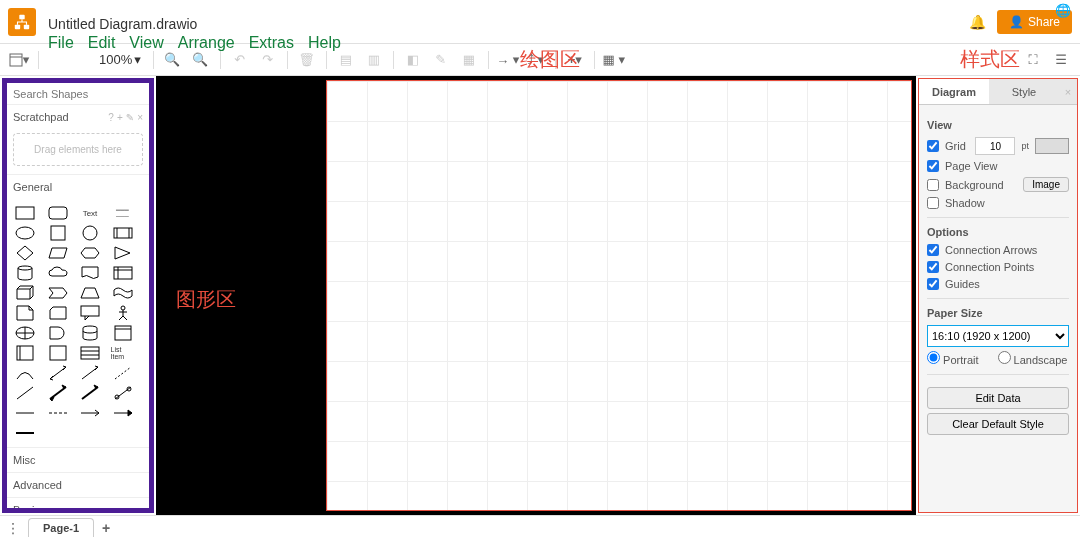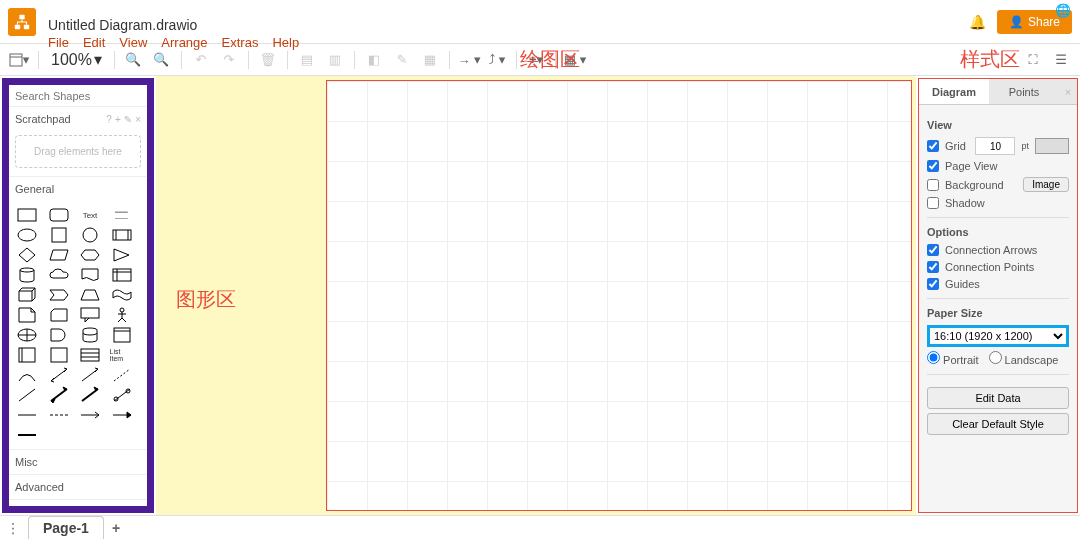--- a/index.html
+++ b/index.html
@@ -3,64 +3,64 @@
 <meta charset="utf-8">
 <style>
 * { box-sizing: border-box; margin: 0; padding: 0; }
 body { font-family: -apple-system, Helvetica, Arial, sans-serif; font-size: 11px; color: #333; overflow: hidden; width: 1080px; height: 539px; background: #fff; }
 .topbar { height: 44px; display: flex; align-items: center; padding: 0 8px; border-bottom: 1px solid #e0e0e0; }
 .logo { width: 28px; height: 28px; background: #f08705; border-radius: 3px; display: flex; align-items: center; justify-content: center; margin-right: 12px; }
 .logo svg { width: 18px; height: 18px; }
 .title-area { flex: 1; }
 .doc-title { font-size: 14px; color: #333; margin-bottom: 2px; margin-top: 24px; }
 .menu-row { display: flex; gap: 14px; }
-.menu-item { font-size: 13px; color: #c2410c; cursor: pointer; }
+.menu-item { font-size: 16px; color: #15803d; cursor: pointer; }
 .top-right { display: flex; align-items: center; gap: 10px; }
 .bell-icon { font-size: 14px; color: #555; }
 .share-btn { background: #f08705; color: #fff; padding: 5px 12px; border-radius: 3px; font-size: 12px; display: flex; align-items: center; gap: 4px; cursor: pointer; }
 .globe-icon { font-size: 13px; color: #999; position: absolute; top: 3px; right: 8px; }
 .toolbar { height: 32px; display: flex; align-items: center; padding: 0 6px; border-bottom: 1px solid #e0e0e0; gap: 2px; position: relative; }
 .tbtn { width: 26px; height: 26px; display: flex; align-items: center; justify-content: center; color: #666; cursor: pointer; border-radius: 2px; font-size: 13px; }
 .tbtn.dim { color: #ccc; }
 .tsep { width: 1px; height: 18px; background: #ddd; margin: 0 4px; }
-.zoom { font-size: 16px; color: #333; padding: 0 6px; cursor: pointer; display: flex; align-items: center; gap: 2px; }
+.zoom { font-size: 13px; color: #333; padding: 0 6px; cursor: pointer; display: flex; align-items: center; gap: 2px; margin-left: 48px; }
 .annotation-label { position: absolute; color: #e74c3c; font-size: 20px; font-weight: 500; pointer-events: none; }
 .main-row { display: flex; height: calc(100% - 44px - 32px - 24px); }
-.left-panel { width: 152px; border-right: 1px solid #e0e0e0; border: 7px solid #4c1d95; margin: 2px; display: flex; flex-direction: column; overflow: hidden; }
+.left-panel { width: 152px; border-right: 1px solid #e0e0e0; border: 5px solid #4c1d95; margin: 2px; display: flex; flex-direction: column; overflow: hidden; }
 .search-row { display: flex; align-items: center; padding: 4px 6px; border-bottom: 1px solid #eee; }
 .search-input { flex: 1; border: none; outline: none; font-size: 11px; color: #999; }
 .scratch-head { padding: 6px; display: flex; align-items: center; justify-content: space-between; font-size: 11px; color: #555; }
 .scratch-icons { color: #bbb; font-size: 10px; display: flex; gap: 3px; }
 .scratch-drop { margin: 4px 6px 8px; border: 1px dashed #ccc; border-radius: 4px; padding: 10px 6px; text-align: center; color: #bbb; font-size: 10px; }
 .section-head { padding: 6px; font-size: 11px; color: #555; border-top: 1px solid #eee; cursor: pointer; }
 .shapes-grid { padding: 4px 6px; display: grid; grid-template-columns: repeat(4, 1fr); gap: 0; }
 .shape-cell { width: 24px; height: 20px; display: flex; align-items: center; justify-content: center; cursor: pointer; }
 .shape-cell svg { width: 22px; height: 18px; stroke: #000; stroke-width: 1; fill: none; }
 .left-spacer { flex: 1; }
 .more-shapes { padding: 6px; color: #f08705; font-size: 11px; font-weight: 600; cursor: pointer; border-top: 1px solid #eee; }
-.canvas-wrap { flex: 1; position: relative; background: #fef9c3; }
+.canvas-wrap { flex: 1; position: relative; background: #000000; }
 .canvas { position: absolute; left: 170px; top: 4px; right: 4px; bottom: 4px; border: 1px solid #e74c3c; background: #fff; background-image: linear-gradient(#eee 1px, transparent 1px), linear-gradient(90deg, #eee 1px, transparent 1px); background-size: 40px 40px; }
 .right-panel { width: 160px; border: 1px solid #e74c3c; margin: 2px; display: flex; flex-direction: column; background: #f5f5f5; }
 .tabs { display: flex; height: 26px; border-bottom: 1px solid #ccc; }
 .tab { flex: 1; display: flex; align-items: center; justify-content: center; font-size: 11px; color: #555; background: #e8e8e8; cursor: pointer; }
 .tab.active { background: #fff; font-weight: 600; text-align: center; }
 .tab-close { width: 18px; display: flex; align-items: center; justify-content: center; color: #bbb; background: #e8e8e8; cursor: pointer; }
 .panel-body { padding: 8px; font-size: 11px; color: #555; }
 .sect-title { font-weight: 600; margin: 6px 0 6px; }
 .row { display: flex; align-items: center; gap: 6px; margin-bottom: 5px; }
 .row label { flex: 1; }
 .chk { width: 12px; height: 12px; accent-color: #1a73e8; }
 .spin { width: 40px; height: 18px; border: 1px solid #ccc; background: #fff; font-size: 10px; text-align: center; }
 .swatch { width: 34px; height: 16px; border: 1px solid #999; background: #ddd; cursor: pointer; }
 .btn-small { border: 1px solid #bbb; background: #eee; padding: 1px 8px; font-size: 10px; border-radius: 3px; cursor: pointer; }
-.select-full { width: 100%; height: 22px; border: 3px solid #0ea5e9; font-size: 11px; background: #fff; }
-.radio-row { display: flex; gap: 10px; margin-top: 4px; }
+.select-full { width: 100%; height: 22px; border: 1px solid #0ea5e9; font-size: 11px; background: #fff; }
+.radio-row { display: flex; gap: 19px; margin-top: 4px; }
 .btn-full { width: 100%; padding: 4px; border: 1px solid #bbb; background: #eee; font-size: 11px; border-radius: 3px; margin-top: 4px; cursor: pointer; }
 .footer { height: 24px; display: flex; align-items: center; border-top: 1px solid #e0e0e0; padding: 0 6px; gap: 8px; }
-.page-tab { padding: 3px 14px; border: 1px solid #ccc; border-bottom: none; border-radius: 4px 4px 0 0; font-size: 14px; font-weight: 600; color: #444; background: #fff; cursor: pointer; }
+.page-tab { padding: 3px 14px; border: 1px solid #ccc; border-bottom: none; border-radius: 4px 4px 0 0; font-size: 11px; font-weight: 600; color: #444; background: #fff; cursor: pointer; }
 .fbtn { color: #666; cursor: pointer; font-size: 14px; }
 hr.psep { border: none; border-top: 1px solid #ddd; margin: 8px 0; }
 </style>
 </head>
 <body>
 
 <span class="globe-icon">🌐</span>
 
 <div class="topbar">
   <div class="logo">
@@ -391,21 +391,21 @@
   </div>
 
   <div class="canvas-wrap">
     <span class="annotation-label" style="left:20px;top:210px;">图形区</span>
     <div class="canvas"></div>
   </div>
 
   <div class="right-panel">
     <div class="tabs">
       <div class="tab active">Diagram</div>
-      <div class="tab">Points</div>
+      <div class="tab">Style</div>
       <div class="tab-close">×</div>
     </div>
     <div class="panel-body">
       <div class="sect-title">View</div>
       <div class="row">
         <input type="checkbox" class="chk" checked="" style="">
         <label>Grid</label>
         <input class="spin" value="10" style="">
           <span style="font-size:9px">pt</span>
         <div class="swatch"></div>

